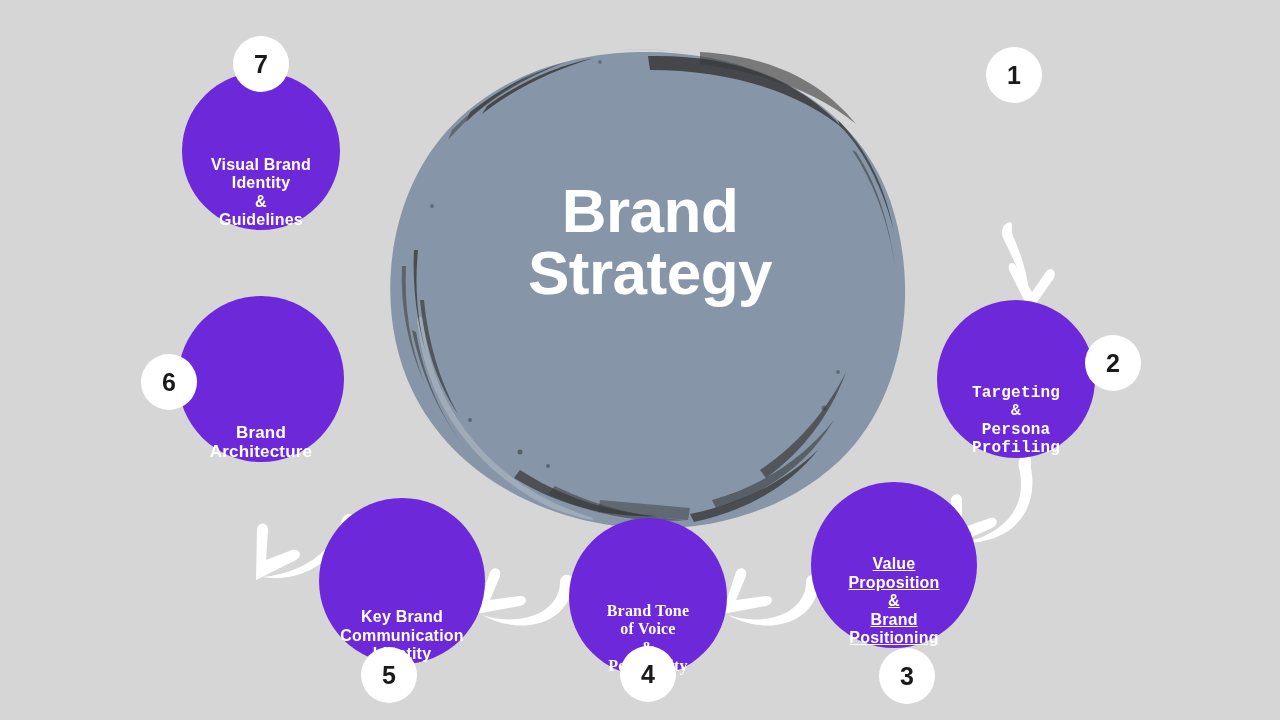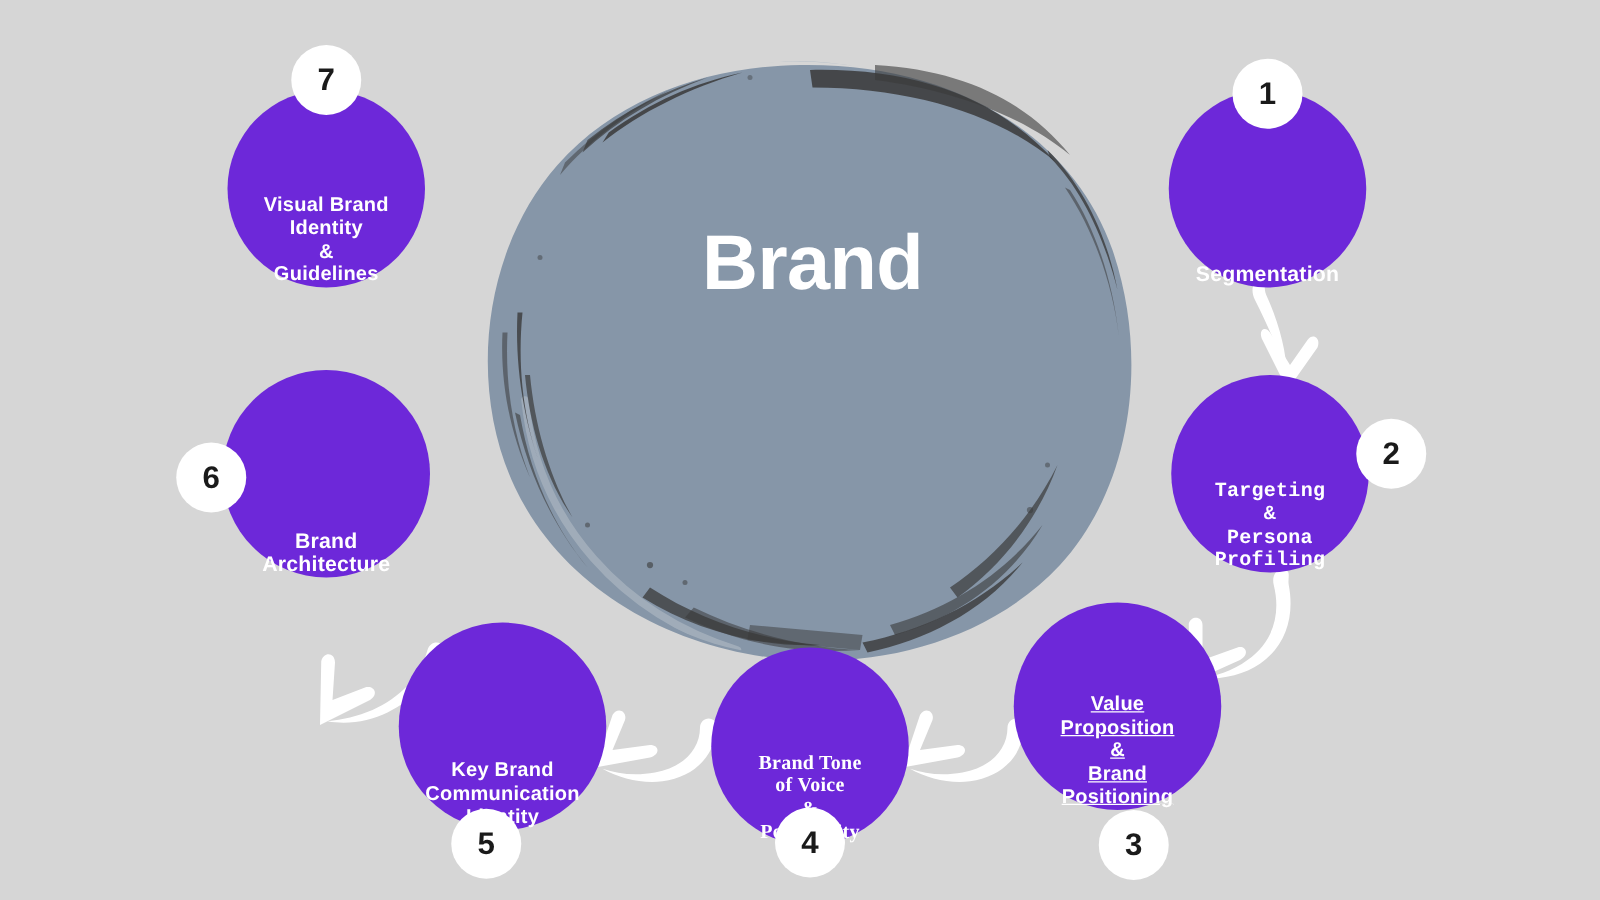--- a/index.html
+++ b/index.html
@@ -220,25 +220,23 @@
                  C 252 303 256 300 252 300 Z"></path>
         <path d="M214 416
                  L 233 376 C 237 368 230 363 226 370
                  L 211 396 L 196 378 C 191 372 185 378 188 384 Z"></path>
       </g>
     </g>
   </svg>
 
   <div class="center-title">
     <span>Brand</span>
-  </div>
-
-  <div class="node" style="left:935px; top:72px; width:158px; height:158px;">
-    <span class="node-label">Segmentation</span>
-  </div>
+    <span class="l2">Strategy</span>
+  </div>
+
 
   <div class="node small-text" style="left:937px; top:300px; width:158px; height:158px;font-family:Liberation Mono, monospace;">
     <span class="node-label">Targeting
 &amp;
 Persona
 Profiling</span>
   </div>
 
   <div class="node small-text" style="left:811px; top:482px; width:166px; height:166px;text-decoration:underline;">
     <span class="node-label">Value

